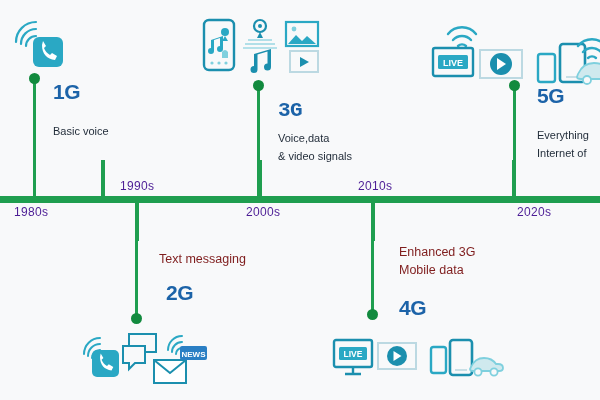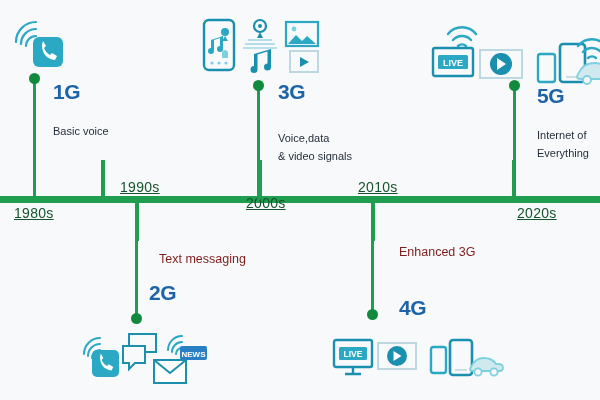--- a/index.html
+++ b/index.html
@@ -19,25 +19,24 @@
     top: 196px; height: 7px;
     background: var(--green);
   }
   .tick {
     position: absolute;
     width: 4px;
     background: var(--green);
   }
   .decade {
     position: absolute;
-    font-size: 14px;
-    color: #14532d;
+    font-size: 12px;
+    color: #4c1d95;
     letter-spacing: .3px;
     white-space: nowrap;
-    text-decoration: underline;
   }
 
   
   .stem {
     position: absolute;
     width: 3px;
     background: var(--green);
   }
   .dot {
     position: absolute;
@@ -91,21 +90,21 @@
   <div class="axis-bar"></div>
 
   <div class="tick" style="left:101px; top:160px; height:40px;"></div>
   <div class="tick" style="left:135px; top:199px; height:42px;"></div>
   <div class="tick" style="left:258px; top:160px; height:40px;"></div>
   <div class="tick" style="left:371px; top:199px; height:42px;"></div>
   <div class="tick" style="left:512px; top:160px; height:40px;"></div>
 
   <div class="decade" style="left:14px; top:205px;">1980s</div>
   <div class="decade" style="left:120px; top:179px;">1990s</div>
-  <div class="decade" style="left:246px; top:195px;">2000s</div>
+  <div class="decade" style="left:246px; top:205px;">2000s</div>
   <div class="decade" style="left:358px; top:179px;">2010s</div>
   <div class="decade" style="left:507px; top:205px;margin-left:10px;">2020s</div>
 
   <div class="stem" style="left:33px; top:78px; height:122px;"></div>
   <div class="dot" style="left:29px; top:73px;"></div>
   <div class="gen" style="left:53px; top:80px;">1G</div>
   <div class="desc" style="left:53px; top:122px;">
     <div>Basic voice</div>
   </div>
 
@@ -123,21 +122,21 @@
         <path d="M30 27 c0 9 5 14 13 15 l2 -4 -5 -3 -2 2 c-3 -2 -5 -4 -6 -7 l2 -2 -3 -5 z" fill="#ffffff"></path>
       </g>
     </svg>
   </div>
 
   <div class="stem" style="left:135px; top:199px; height:120px;"></div>
   <div class="dot" style="left:131px; top:313px;"></div>
   <div class="caption" style="left:159px; top:250px;">
     <div>Text messaging</div>
   </div>
-  <div class="gen" style="left:149px; top:281px;">2G</div>
+  <div class="gen" style="left:166px; top:281px;">2G</div>
 
   <div class="icons" style="left:82px; top:332px;">
     <svg width="126" height="58" viewBox="0 0 126 58">
 
       <g fill="none" stroke="#2aa8c4" stroke-width="2" stroke-linecap="round">
         <path d="M2 22 A 16 16 0 0 1 18 6"></path>
         <path d="M6 24 A 12 12 0 0 1 18 12"></path>
         <path d="M10 26 A 8 8 0 0 1 18 18"></path>
       </g>
 
@@ -164,21 +163,21 @@
 
       <g>
         <rect x="98" y="14" width="27" height="14" rx="2" fill="#2a7fc4"></rect>
         <text x="111.5" y="24.5" text-anchor="middle" font-family="'Liberation Sans', sans-serif" font-size="8" font-weight="bold" fill="#ffffff">NEWS</text>
       </g>
     </svg>
   </div>
 
   <div class="stem" style="left:257px; top:85px; height:115px;"></div>
   <div class="dot" style="left:253px; top:80px;"></div>
-  <div class="gen" style="left:278px; top:80px;">3G</div>
+  <div class="gen" style="left:278px; top:99px;font-family:Liberation Mono, monospace;">3G</div>
   <div class="desc" style="left:278px; top:129px;">
     <div>Voice,data</div>
     <div>&amp; video signals</div>
   </div>
 
   <div class="icons" style="left:202px; top:18px;">
     <svg width="118" height="56" viewBox="0 0 118 56">
 
       <g>
         <rect x="2" y="2" width="30" height="50" rx="5" fill="none" stroke="#1b8fae" stroke-width="2.4"></rect>
@@ -216,20 +215,21 @@
         <rect x="88" y="33" width="28" height="21" fill="none" stroke="#bcd9e2" stroke-width="2"></rect>
         <path d="M98 39 l9 5 l-9 5 z" fill="#1b8fae"></path>
       </g>
     </svg>
   </div>
 
   <div class="stem" style="left:371px; top:199px; height:116px;"></div>
   <div class="dot" style="left:367px; top:309px;"></div>
   <div class="caption" style="left:399px; top:243px;">
     <div>Enhanced 3G</div>
+    <div>Mobile data</div>
   </div>
   <div class="gen" style="left:399px; top:296px;">4G</div>
 
   <div class="icons" style="left:332px; top:338px;">
     <svg width="164" height="50" viewBox="0 0 164 50">
 
       <g>
         <rect x="2" y="2" width="38" height="27" rx="2" fill="none" stroke="#1b8fae" stroke-width="2.4"></rect>
         <rect x="7" y="9" width="28" height="13" rx="1.5" fill="#2aa8c4"></rect>
         <text x="21" y="19" text-anchor="middle" font-family="'Liberation Sans', sans-serif" font-size="8.5" font-weight="bold" fill="#ffffff">LIVE</text>
@@ -253,22 +253,22 @@
         <circle cx="146" cy="34" r="3.6" fill="#f8f9fa" stroke="#7fd0de" stroke-width="1.8"></circle>
         <circle cx="162" cy="34" r="3.6" fill="#f8f9fa" stroke="#7fd0de" stroke-width="1.8"></circle>
       </g>
     </svg>
   </div>
 
   <div class="stem" style="left:513px; top:85px; height:115px;"></div>
   <div class="dot" style="left:509px; top:80px;"></div>
   <div class="gen" style="left:537px; top:84px;text-align:right;">5G</div>
   <div class="desc" style="left:537px; top:126px;">
+    <div>Everything</div>
     <div>Internet of</div>
-    <div>Everything</div>
   </div>
 
   <div class="icons" style="left:428px; top:22px;">
     <svg width="176" height="54" viewBox="0 0 176 54">
 
       <g fill="none" stroke="#2aa8c4" stroke-width="2.4" stroke-linecap="round">
         <path d="M20 12 A 18 18 0 0 1 48 12"></path>
         <path d="M25 18 A 12 12 0 0 1 43 18"></path>
         <path d="M30 24 A 6 6 0 0 1 38 24"></path>
       </g>

